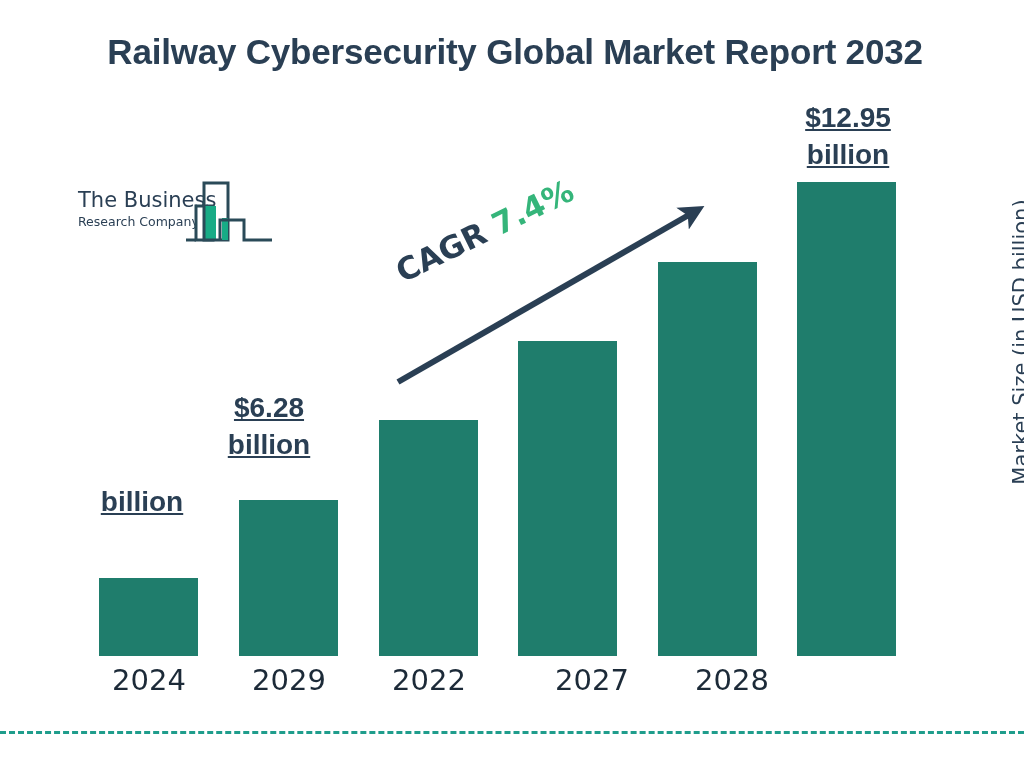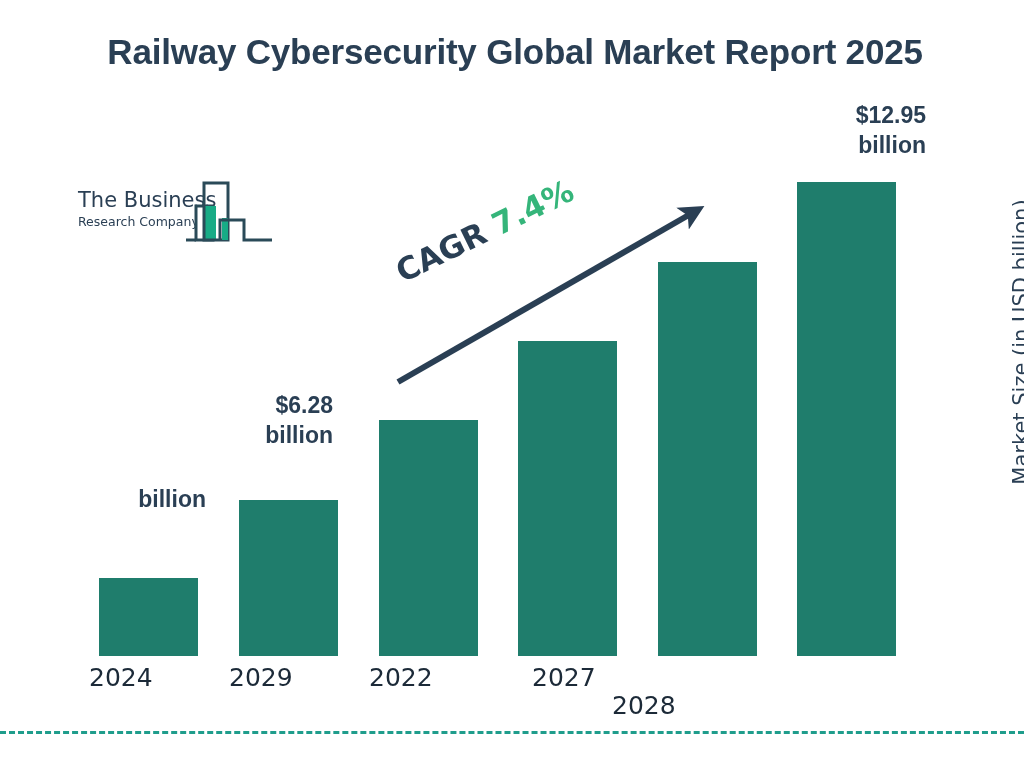--- a/index.html
+++ b/index.html
@@ -67,25 +67,26 @@
   }
   .logo-mark {
     position: absolute;
     left: 108px;
     top: 0px;
   }
 
   
   .callout {
     position: absolute;
-    text-align: right;
+    text-align: center;
     color: #2a3f54;
     font-weight: bold;
-    font-size: 23px;
+    font-size: 28px;
     line-height: 1.32;
+    text-decoration: underline;
   }
   #callout-2024 { left: 78px;  top: 484px; width: 128px; }
   #callout-2025 { left: 205px; top: 390px; width: 128px; }
   #callout-2029 { left: 770px; top: 100px; width: 156px; }
 
   
   .bar {
     position: absolute;
     background: #1f7d6c;
   }
@@ -116,22 +117,22 @@
   
   .x-labels {
     position: absolute;
     left: 0;
     top: 663px;
     width: 1024px;
     height: 36px;
   }
   .x-tick {
     position: absolute;
-    text-align: left;
-    font-size: 25px;
+    text-align: center;
+    font-size: 29px;
     color: #1c2a38;
     font-family: "DejaVu Sans", sans-serif;
   }
   .y-axis-title {
     position: absolute;
     left: 856px;
     top: 330px;
     width: 330px;
     transform: rotate(-90deg);
     transform-origin: center center;
@@ -150,21 +151,21 @@
     width: 1024px;
     height: 0;
     border-top: 3px dashed #1f9d8c;
   }
 </style>
 </head>
 <body>
 
 <div id="canvas">
 
-  <div class="chart-title">Railway Cybersecurity Global Market Report 2025</div>
+  <div class="chart-title">Railway Cybersecurity Global Market Report 2032</div>
 
   <div class="logo">
     <div class="logo-text">
       <div class="logo-line1">The Business</div>
       <div class="logo-line2">Research Company</div>
     </div>
     <div class="logo-mark">
       <svg width="100" height="70" viewBox="0 0 100 70">
 
         <path d="M0 62 L10 62" stroke="#2a4a58" stroke-width="3" fill="none"></path>
@@ -212,20 +213,20 @@
 
   <div class="cagr-label">
     <span class="cagr-word">CAGR</span><span>&nbsp;</span><span class="cagr-value">7.4%</span>
   </div>
 
   <div class="x-labels">
     <div class="x-tick" style="left:89px;  width:120px;">2024</div>
     <div class="x-tick" style="left:229px; width:120px;">2029</div>
     <div class="x-tick" style="left:369px; width:120px;">2022</div>
     <div class="x-tick" style="left:532px; width:120px;">2027</div>
-    <div class="x-tick" style="left:612px; width:120px;margin-top:28px;">2028</div>
+    <div class="x-tick" style="left:672px; width:120px;">2028</div>
   </div>
 
   <div class="y-axis-title">Market Size (in USD billion)</div>
 
   <div class="footer-rule"></div>
 
 </div>
 
 </body></html>

